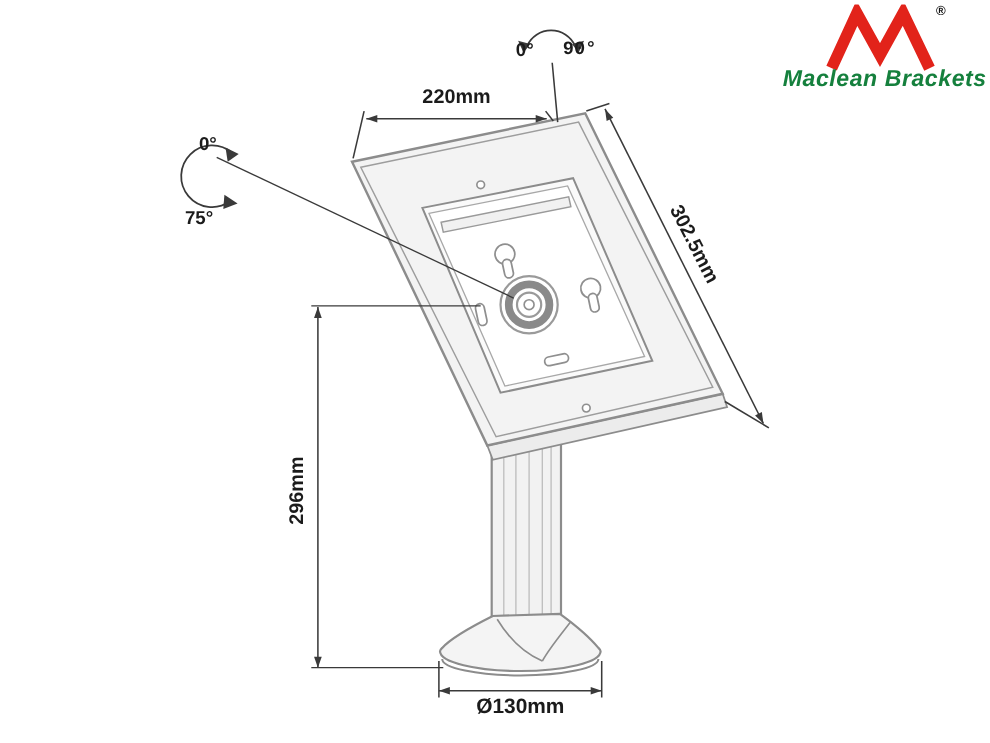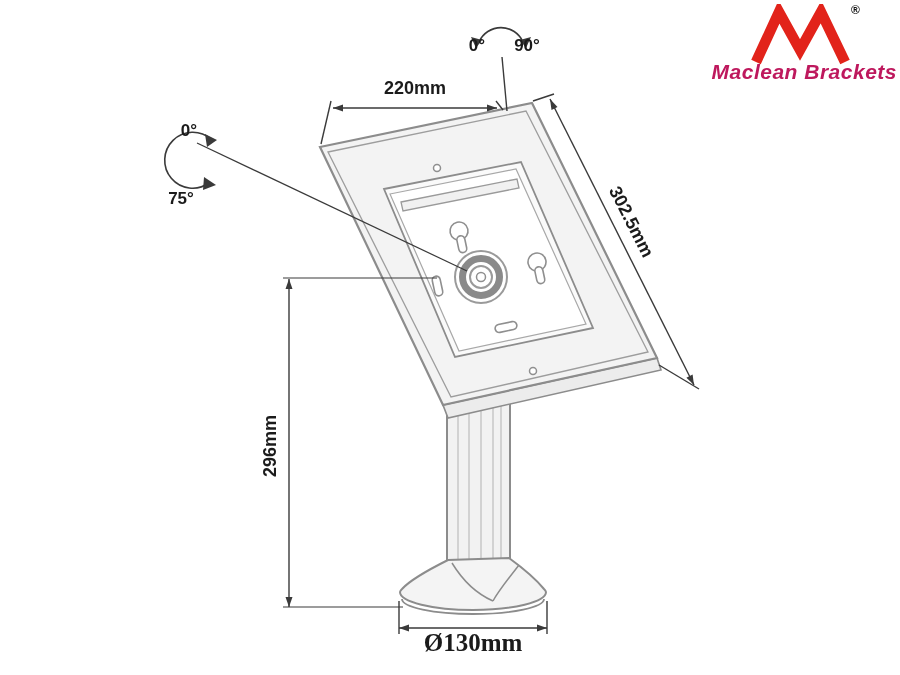--- a/index.html
+++ b/index.html
@@ -15,27 +15,27 @@
     position:absolute;
     font-family:"Liberation Sans", sans-serif;
     font-size:18px;font-weight:700;color:#1b1b1b;
     transform:translate(-50%,-50%);
     white-space:nowrap;
     user-select:none;
   }
   .lbl.small{font-size:17px;}
   .lbl.rot63{transform:translate(-50%,-50%) rotate(63deg);}
   .lbl.rotm90{transform:translate(-50%,-50%) rotate(-90deg);}
-  .lbl.diam{font-size:25px;font-family:Liberation Serif, serif;}
+  .lbl.diam{font-size:19px;}
   .logo-m{position:absolute;left:748px;top:4px;}
   .reg{position:absolute;left:851px;top:3px;font-size:12px;font-weight:700;color:#111;}
   .brand-name{
     position:absolute;top:60px;right:3px;
     font-style:italic;font-weight:800;font-size:21px;
-    letter-spacing:0.5px;color:#be185d;
+    letter-spacing:0.5px;color:#15803d;
     white-space:nowrap;
   }
 </style>
 </head>
 <body>
 
 <div class="stage">
 
   <svg class="art" width="900" height="675" viewBox="0 0 900 675">
 
@@ -134,21 +134,21 @@
       <polygon points="547,628 537,624.6 537,631.4" fill="#3a3a3a" stroke="none"></polygon>
     </g>
   </svg>
 
   <div class="lbl" style="left:415px;top:88px;">220mm</div>
   <div class="lbl rot63" style="left:631px;top:222px;">302.5mm</div>
   <div class="lbl rotm90" style="left:270px;top:446px;">296mm</div>
   <div class="lbl diam" style="left:473px;top:643px;">Ø130mm</div>
 
   <div class="lbl small" style="left:477px;top:46px;">0°</div>
-  <div class="lbl small" style="left:527px;top:46px;">90°</div>
+  <div class="lbl small" style="left:527px;top:46px;font-family:Liberation Mono, monospace;">90°</div>
   <div class="lbl small" style="left:189px;top:131px;">0°</div>
   <div class="lbl small" style="left:181px;top:181px;margin-top:18px;">75°</div>
 
   <div>
     <svg class="logo-m" width="104" height="62" viewBox="0 0 104 62">
       <polyline points="8,58 31,8 52,46 73,8 97,58" fill="none" stroke="#e2231a" stroke-width="10.5" stroke-linejoin="miter" stroke-miterlimit="12"></polyline>
     </svg>
     <span class="reg">®</span>
     <div class="brand-name">Maclean Brackets</div>
   </div>

